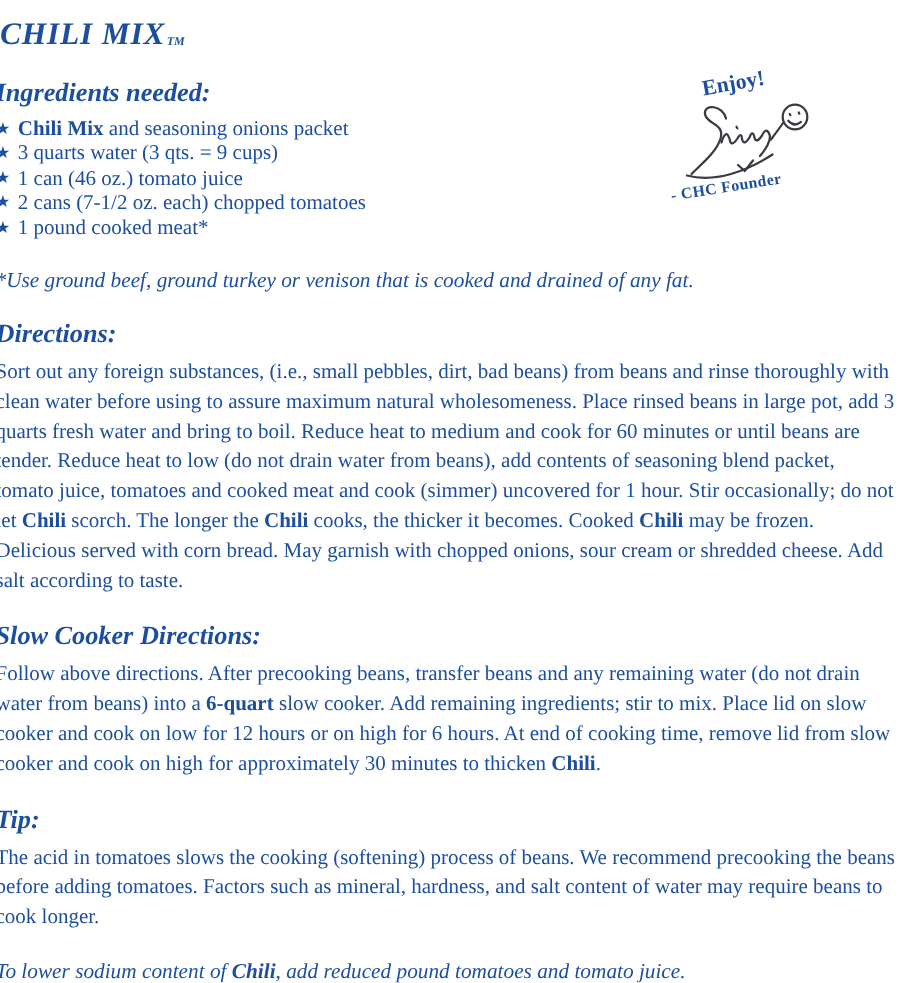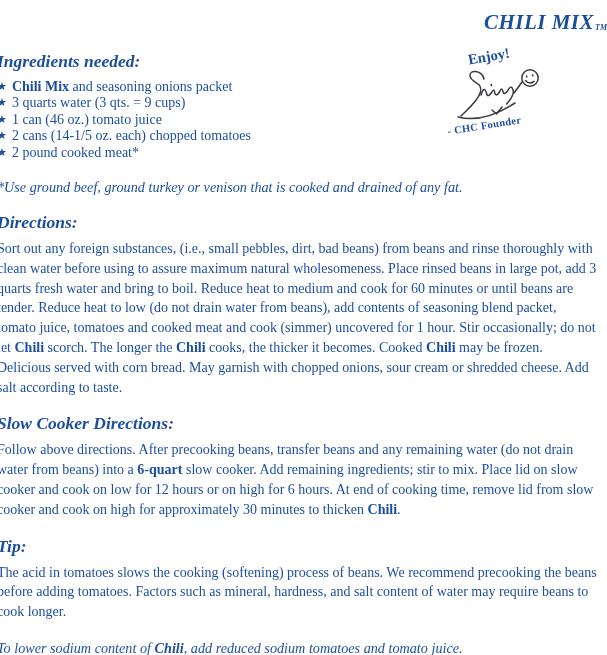--- a/index.html
+++ b/index.html
@@ -11,21 +11,21 @@
   body{
     width:607px;height:655px;
     background:var(--bg);
     font-family:"Liberation Serif","DejaVu Serif",serif;
     color:var(--blue);
     position:relative;
     overflow:hidden;
   }
   .page{position:relative;width:607px;height:655px;}
   .title{
-    text-align:right;
+    text-align:left;
     font-style:italic;
     font-weight:bold;
     font-size:21px;
     letter-spacing:.5px;
     margin:10px 0 0 0;
   }
   .tm{
     font-size:8px;
     letter-spacing:0;
     vertical-align:-1px;
@@ -125,29 +125,29 @@
     <div class="founder">- CHC Founder</div>
   </div>
 
   <div class="content">
 
     <h2>Ingredients needed:</h2>
     <div class="ing-list">
       <div class="ing-item"><span class="star">★</span><span><span class="b">Chili Mix</span><span> and seasoning onions packet</span></span></div>
       <div class="ing-item"><span class="star">★</span><span><span>3 quarts water (3 qts. = 9 cups)</span></span></div>
       <div class="ing-item"><span class="star">★</span><span><span>1 can (46 oz.) tomato juice</span></span></div>
-      <div class="ing-item"><span class="star">★</span><span><span>2 cans (14-1/5 oz. each) chopped tomatoes</span></span></div>
-      <div class="ing-item"><span class="star">★</span><span><span>2 pound cooked meat*</span></span></div>
+      <div class="ing-item"><span class="star">★</span><span><span>2 cans (7-1/2 oz. each) chopped tomatoes</span></span></div>
+      <div class="ing-item"><span class="star">★</span><span><span>1 pound cooked meat*</span></span></div>
     </div>
     <p class="note">*Use ground beef, ground turkey or venison that is cooked and drained of any fat.</p>
 
     <h2>Directions:</h2>
     <p class="para"><span>Sort out any foreign substances, (i.e., small pebbles, dirt, bad beans) from beans and rinse thoroughly with clean water before using to assure maximum natural wholesomeness. Place rinsed beans in large pot, add 3 quarts fresh water and bring to boil. Reduce heat to medium and cook for 60 minutes or until beans are tender. Reduce heat to low (do not drain water from beans), add contents of seasoning blend packet, tomato juice, tomatoes and cooked meat and cook (simmer) uncovered for 1 hour. Stir occasionally; do not let </span><span class="b">Chili</span><span> scorch. The longer the </span><span class="b">Chili</span><span> cooks, the thicker it becomes. Cooked </span><span class="b">Chili</span><span> may be frozen. Delicious served with corn bread. May garnish with chopped onions, sour cream or shredded cheese. Add salt according to taste.</span></p>
 
     <h2>Slow Cooker Directions:</h2>
     <p class="para"><span>Follow above directions. After precooking beans, transfer beans and any remaining water (do not drain water from beans) into a </span><span class="b">6-quart</span><span> slow cooker. Add remaining ingredients; stir to mix. Place lid on slow cooker and cook on low for 12 hours or on high for 6 hours. At end of cooking time, remove lid from slow cooker and cook on high for approximately 30 minutes to thicken </span><span class="b">Chili</span><span>.</span></p>
 
     <h2>Tip:</h2>
     <p class="para">The acid in tomatoes slows the cooking (softening) process of beans. We recommend precooking the beans before adding tomatoes. Factors such as mineral, hardness, and salt content of water may require beans to cook longer.</p>
-    <p class="note"><span>To lower sodium content of </span><span class="b">Chili</span><span>, add reduced sodium tomatoes and tomato juice.</span></p>
+    <p class="note"><span>To lower sodium content of </span><span class="b">Chili</span><span>, add reduced pound tomatoes and tomato juice.</span></p>
 
   </div>
 </div>
 
 </body></html>

